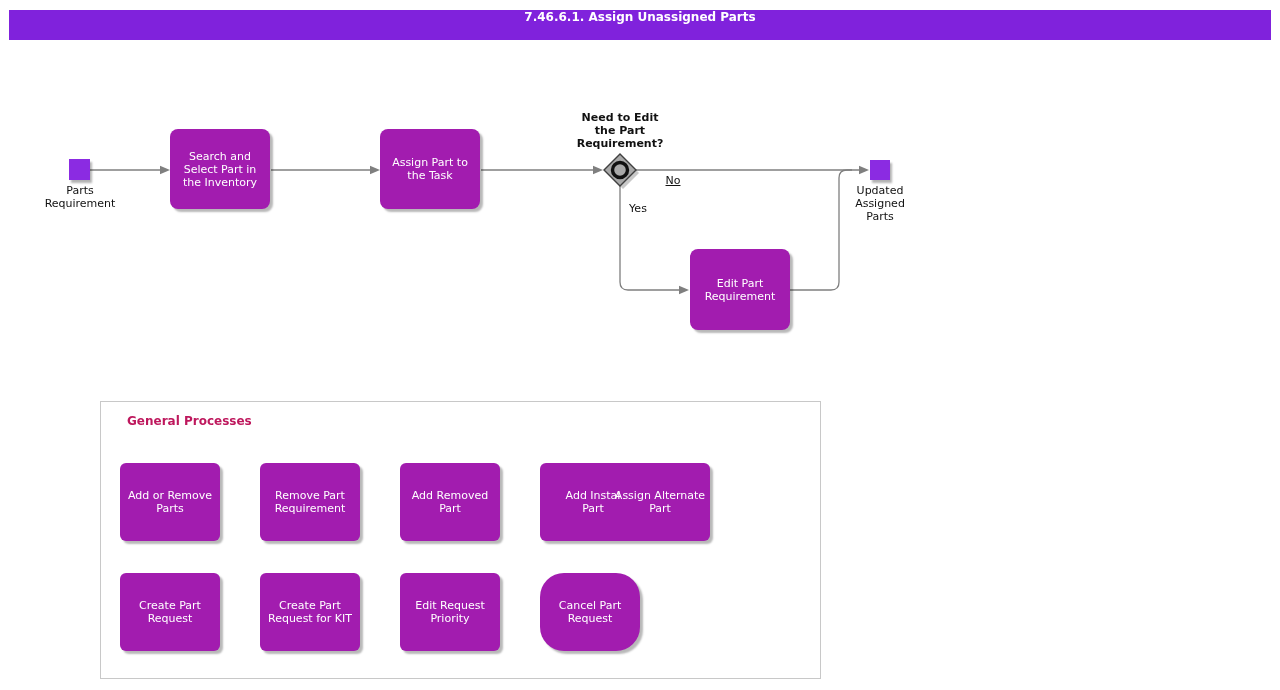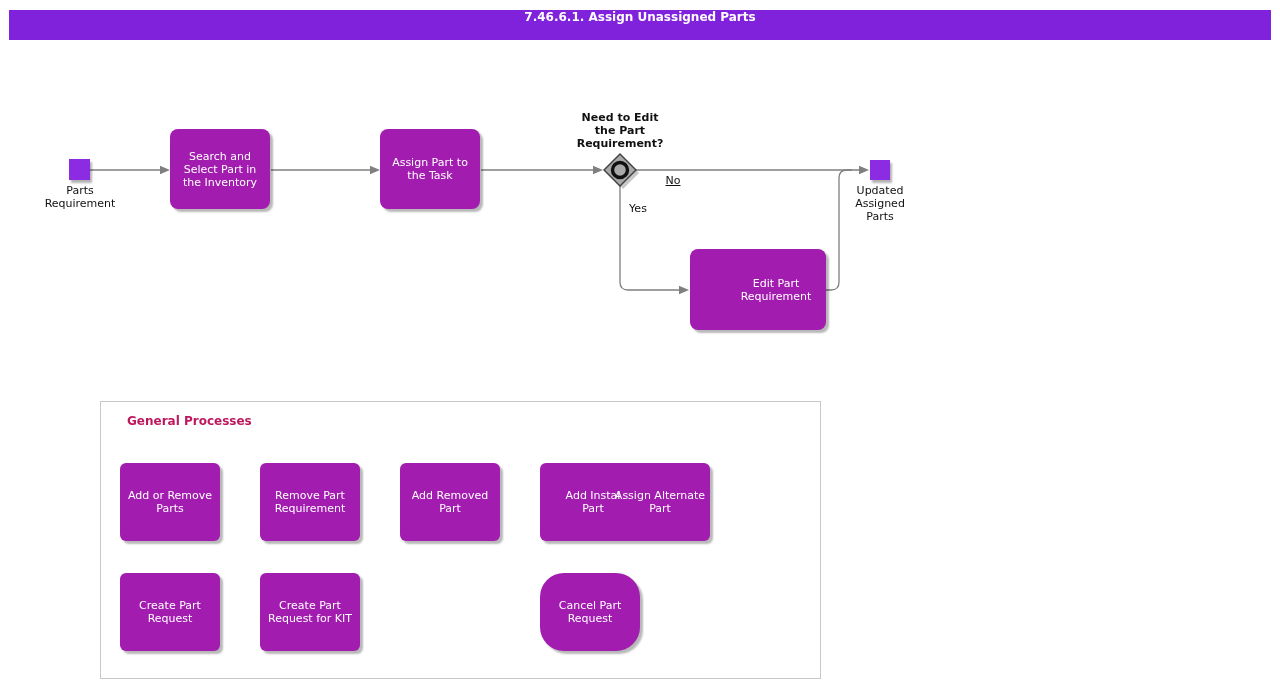--- a/index.html
+++ b/index.html
@@ -88,21 +88,21 @@
     <span>Assign Part to
 the Task</span>
   </div>
 
   <div class="flabel" style="left:560px; top:111px; width:120px;font-weight:bold;">Need to Edit
 the Part
 Requirement?</div>
   <div class="flabel" style="left:658px; top:174px; width:30px;text-decoration:underline;">No</div>
   <div class="flabel" style="left:622px; top:202px; width:32px;">Yes</div>
 
-  <div class="pbox" style="left:690px; top:249px; width:100px; height:81px;padding-left:36px;">
+  <div class="pbox" style="left:690px; top:249px; width:100px; height:81px;">
     <span>Edit Part
 Requirement</span>
   </div>
 
   <div class="event" style="left:870px; top:160px; width:20px; height:20px;"></div>
   <div class="flabel" style="left:828px; top:184px; width:104px;">Updated
 Assigned
 Parts</div>
 
   <div class="panel">
@@ -128,19 +128,23 @@
     </div>
 
     <div class="pbox gpbox" style="left:19px; top:159px; width:100px; height:78px;">
       <span>Create Part
 Request</span>
     </div>
     <div class="pbox gpbox" style="left:159px; top:159px; width:100px; height:78px;">
       <span>Create Part
 Request for KIT</span>
     </div>
+    <div class="pbox gpbox" style="left:299px; top:159px; width:100px; height:78px;">
+      <span>Edit Request
+Priority</span>
+    </div>
     <div class="pbox gpbox" style="left:439px; top:159px; width:100px; height:78px;border-radius:24px;">
       <span>Cancel Part
 Request</span>
     </div>
   </div>
 
 </div>
 
 </body></html>

